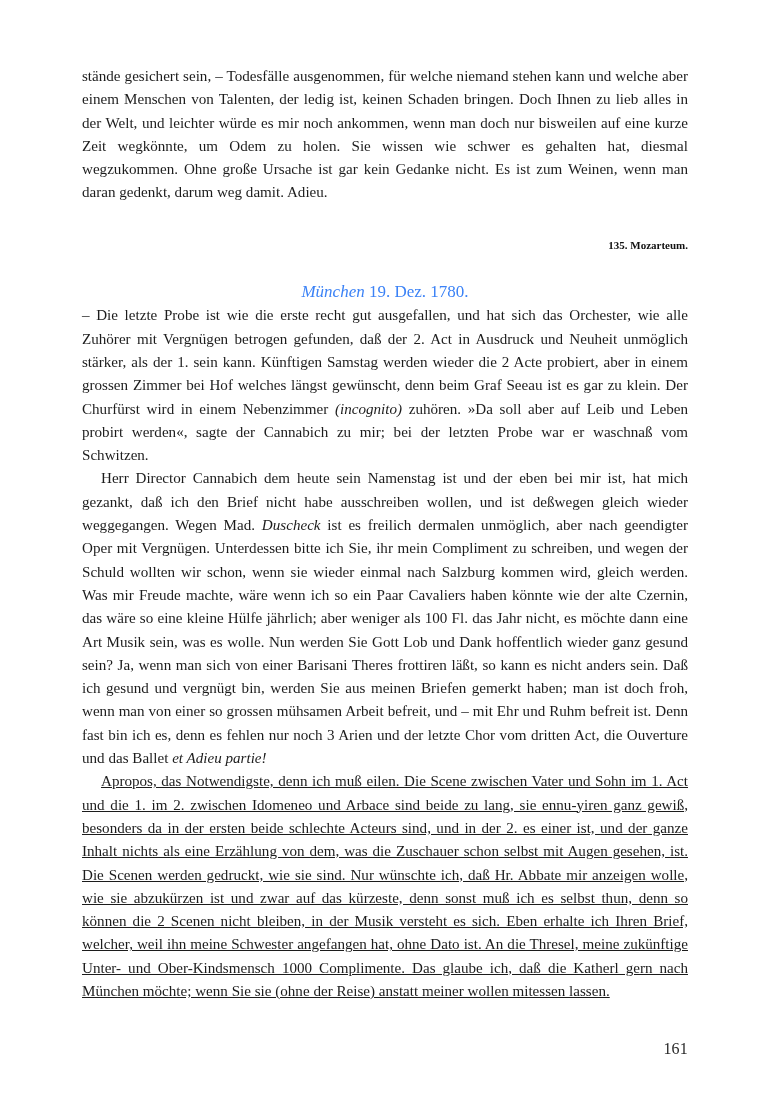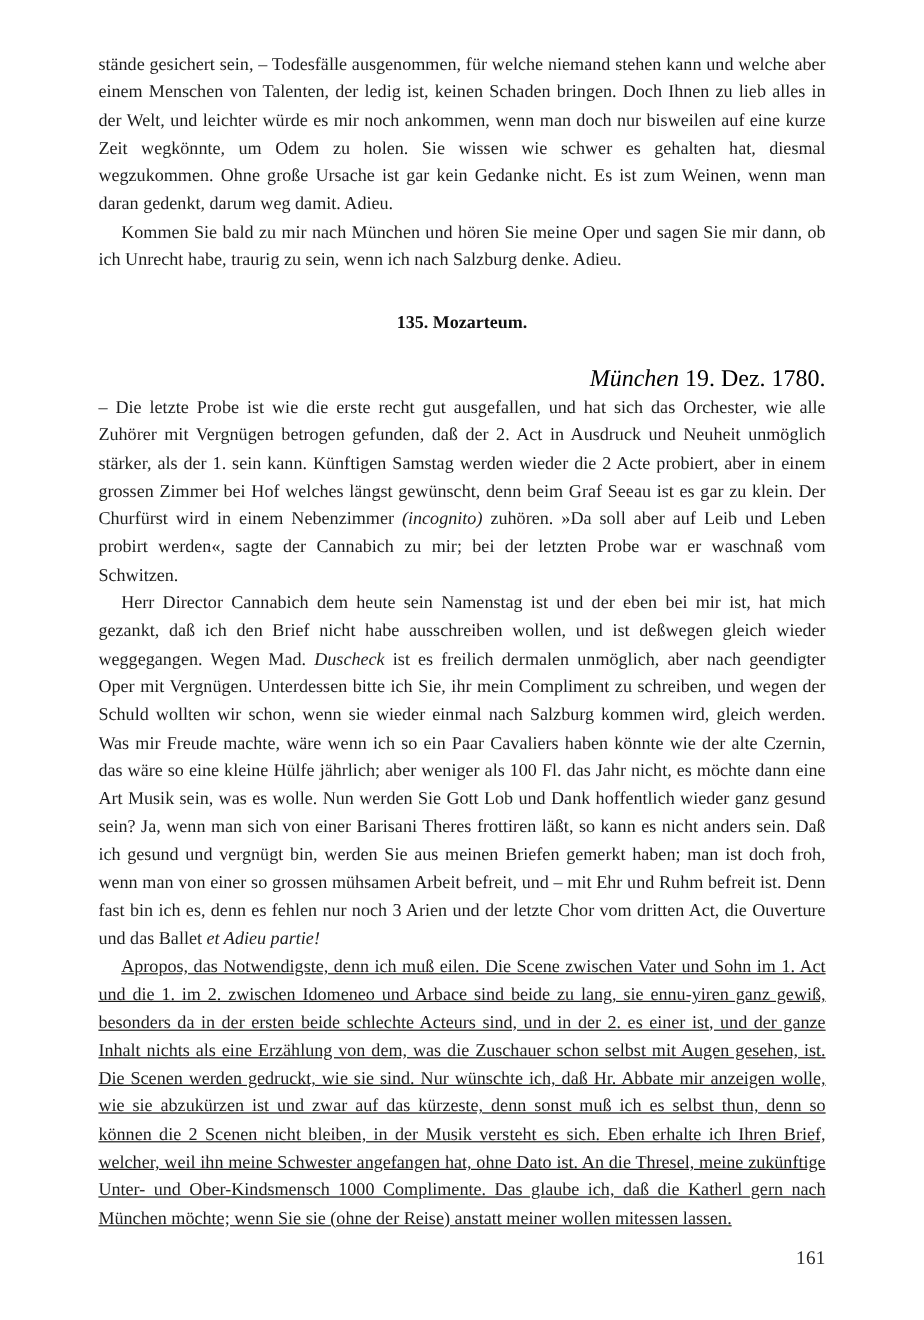--- a/index.html
+++ b/index.html
@@ -18,21 +18,21 @@
   .page {
     position: absolute;
     left: 0; top: 0;
     width: 770px;
     height: 1100px;
     background: #ffffff;
   }
   .textblock {
     position: absolute;
     left: 82px;
-    top: 43px;
+    top: 65px;
     width: 606px;
   }
   p.para {
     margin: 0;
     text-align: justify;
     text-justify: inter-word;
     font-size: 15.1px;
     line-height: 23.3px;
     hyphens: manual;
     -webkit-hyphens: manual;
@@ -40,35 +40,35 @@
   }
   p.indent {
     text-indent: 19px;
   }
   p.para:last-child {
     text-align: justify;
     text-decoration: underline;
   }
   .heading {
     margin: 0;
-    text-align: center;
+    text-align: right;
     font-weight: bold;
-    font-size: 15px;
+    font-size: 11px;
     line-height: 23.3px;
     padding-top: 29px;
     padding-bottom: 23px;
     color: #111111;
   }
   .dateline {
     margin: 0;
-    text-align: right;
-    font-size: 20px;
+    text-align: center;
+    font-size: 17px;
     line-height: 23.3px;
     padding-bottom: 1px;
-    color: #000000;
+    color: #3b82f6;
   }
   .it { font-style: italic; }
   .folio {
     position: absolute;
     right: 82px;
     top: 1042px;
     font-size: 16px;
     line-height: 13px;
     color: #2a2a2a;
     font-family: "Liberation Serif", "DejaVu Serif", serif;
@@ -84,21 +84,20 @@
 </style>
 </head>
 <body>
 
 <div class="page">
 
   <div class="textblock">
 
     <p class="para nolast">stände gesichert sein, – Todesfälle ausgenommen, für welche niemand stehen kann und welche aber einem Menschen von Talenten, der ledig ist, keinen Schaden bringen. Doch Ihnen zu lieb alles in der Welt, und leichter würde es mir noch ankommen, wenn man doch nur bisweilen auf eine kurze Zeit wegkönnte, um Odem zu holen. Sie wissen wie schwer es gehalten hat, diesmal wegzukommen. Ohne große Ursache ist gar kein Gedanke nicht. Es ist zum Weinen, wenn man daran gedenkt, darum weg damit. Adieu.</p>
 
-    <p class="para indent nolast">Kommen Sie bald zu mir nach München und hören Sie meine Oper und sagen Sie mir dann, ob ich Unrecht habe, traurig zu sein, wenn ich nach Salzburg denke. Adieu.</p>
 
     <p class="heading">135. Mozarteum.</p>
 
     <p class="dateline">
       <span class="it">München</span><span> 19. Dez. 1780.</span>
     </p>
 
     <p class="para nolast"><span>– Die letzte Probe ist wie die erste recht gut ausgefallen, und hat sich das Orchester, wie alle Zuhörer mit Vergnügen betrogen gefunden, daß der 2. Act in Ausdruck und Neuheit unmöglich stärker, als der 1. sein kann. Künftigen Samstag werden wieder die 2 Acte probiert, aber in einem grossen Zimmer bei Hof welches längst gewünscht, denn beim Graf Seeau ist es gar zu klein. Der Churfürst wird in einem Nebenzimmer </span><span class="it">(incognito)</span><span> zuhören. »Da soll aber auf Leib und Leben probirt werden«, sagte der Cannabich zu mir; bei der letzten Probe war er waschnaß vom Schwitzen.</span></p>
 
     <p class="para indent nolast"><span>Herr Director Cannabich dem heute sein Namenstag ist und der eben bei mir ist, hat mich gezankt, daß ich den Brief nicht habe ausschreiben wollen, und ist deßwegen gleich wieder weggegangen. Wegen Mad. </span><span class="it">Duscheck</span><span> ist es freilich dermalen unmöglich, aber nach geendigter Oper mit Vergnügen. Unterdessen bitte ich Sie, ihr mein Compliment zu schreiben, und wegen der Schuld wollten wir schon, wenn sie wieder einmal nach Salzburg kommen wird, gleich werden. Was mir Freude machte, wäre wenn ich so ein Paar Cavaliers haben könnte wie der alte Czernin, das wäre so eine kleine Hülfe jährlich; aber weniger als 100 Fl. das Jahr nicht, es möchte dann eine Art Musik sein, was es wolle. Nun werden Sie Gott Lob und Dank hoffentlich wieder ganz gesund sein? Ja, wenn man sich von einer Barisani Theres frottiren läßt, so kann es nicht anders sein. Daß ich gesund und vergnügt bin, werden Sie aus meinen Briefen gemerkt haben; man ist doch froh, wenn man von einer so grossen mühsamen Arbeit befreit, und – mit Ehr und Ruhm befreit ist. Denn fast bin ich es, denn es fehlen nur noch 3 Arien und der letzte Chor vom dritten Act, die Ouverture und das Ballet </span><span class="it">et Adieu partie!</span></p>

